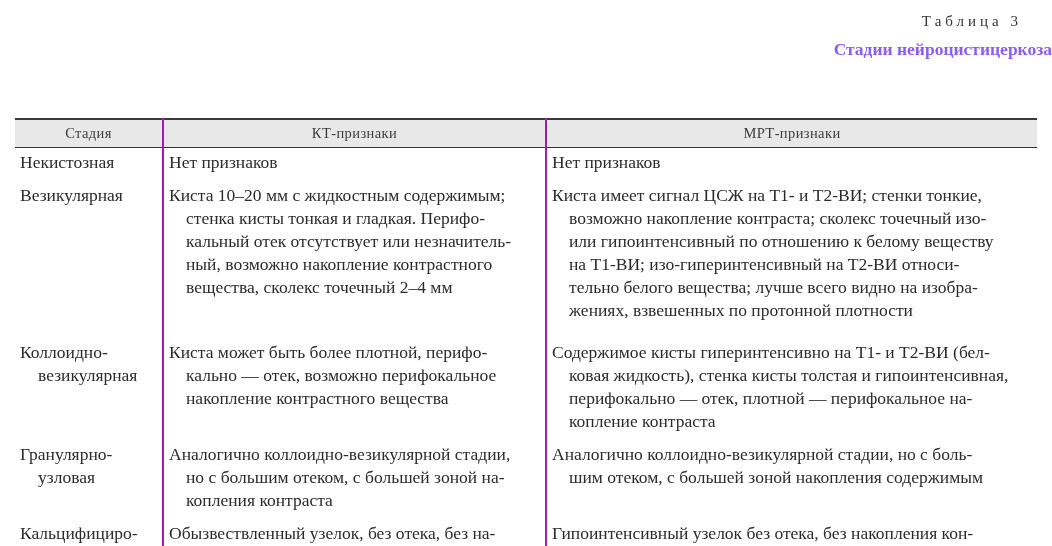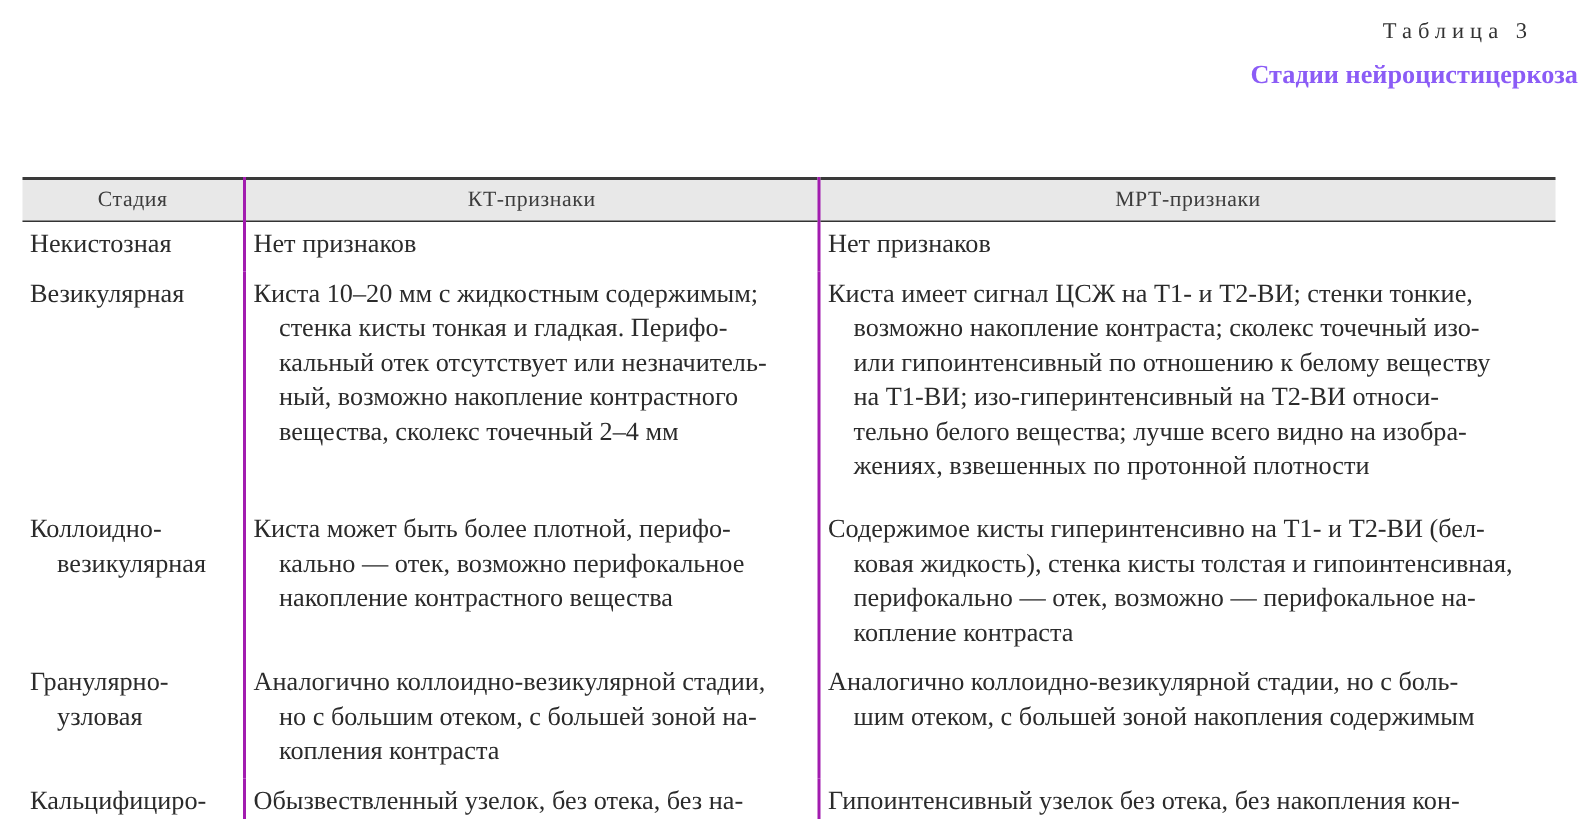--- a/index.html
+++ b/index.html
@@ -136,21 +136,21 @@
 везикулярная</div>
           </td>
         <td class="col-ct">
             <div class="hang">Киста может быть более плотной, перифо-
 кально — отек, возможно перифокальное
 накопление контрастного вещества</div>
           </td>
         <td class="col-mrt">
             <div class="hang">Содержимое кисты гиперинтенсивно на Т1- и Т2-ВИ (бел-
 ковая жидкость), стенка кисты толстая и гипоинтенсивная,
-перифокально — отек, возможно — перифокальное на-
+перифокально — отек, плотной — перифокальное на-
 копление контраста</div>
           </td>
       </tr>
       <tr>
         <td class="col-stage">
             <div class="hang-stage">Гранулярно-
 узловая</div>
           </td>
         <td class="col-ct">
             <div class="hang">Аналогично коллоидно-везикулярной стадии,

